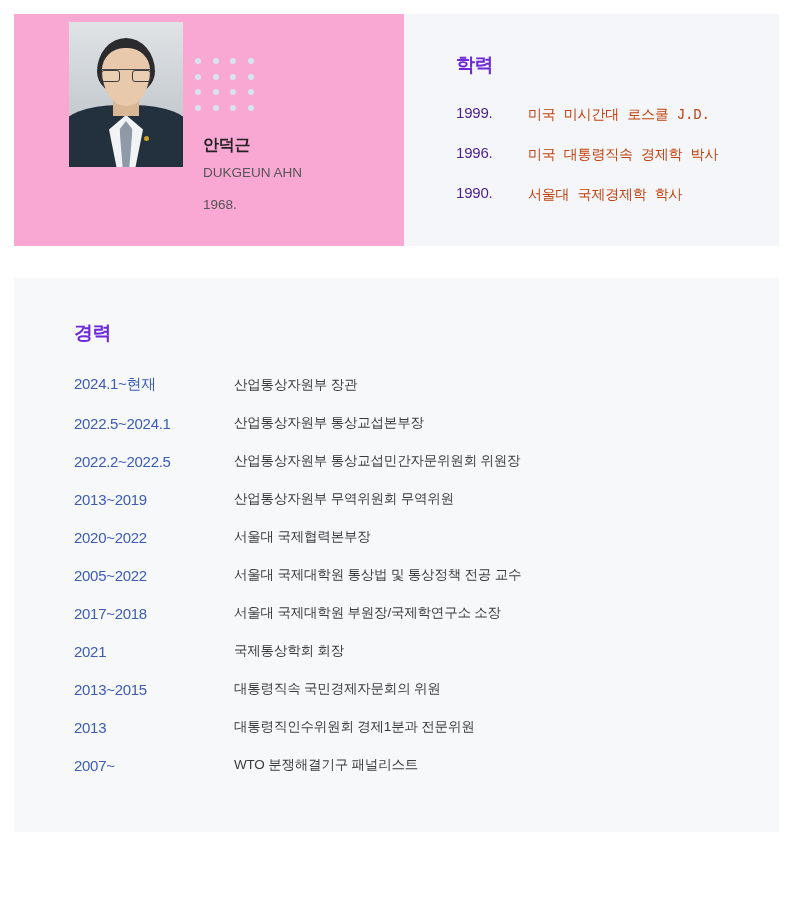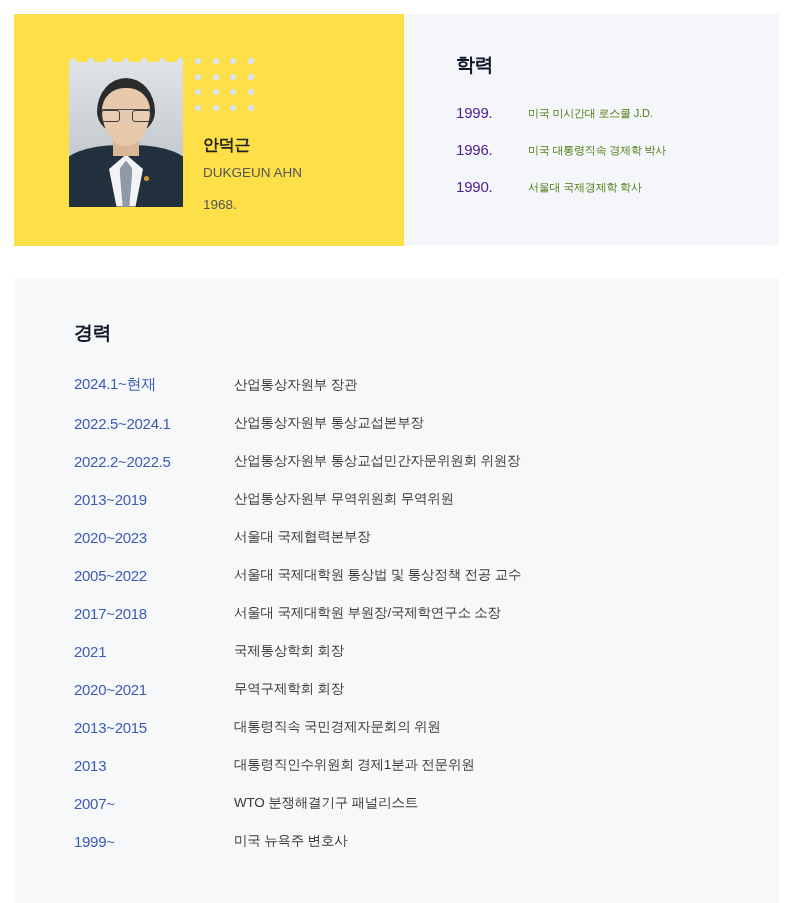--- a/index.html
+++ b/index.html
@@ -24,24 +24,24 @@
   
   .profile-card {
     display: flex;
     width: 765px;
     height: 232px;
     background: #ffffff;
     box-sizing: border-box;
   }
   .profile-left {
     width: 390px;
-    background: #fde047;
+    background: #f9a8d4;
     position: relative;
     display: flex;
-    align-items: center;
+    align-items: flex-start;
     box-sizing: border-box;
     padding-left: 55px;
   }
   .dot-pattern {
     position: absolute;
     left: 56px;
     top: 44px;
     width: 196px;
     height: 62px;
     display: grid;
@@ -189,43 +189,44 @@
 
   .profile-right {
     flex: 1;
     background: #f4f6f9;
     box-sizing: border-box;
     padding: 38px 0 0 52px;
   }
   .section-title {
     font-size: 19px;
     font-weight: bold;
-    color: #0f172a;
+    color: #6d28d9;
     letter-spacing: -0.4px;
   }
   .edu-list {
     margin-top: 26px;
   }
   .edu-row {
     display: flex;
     align-items: flex-start;
     margin-bottom: 20px;
   }
   .edu-year {
     width: 72px;
     flex: 0 0 72px;
     font-size: 15px;
     color: #4c1d95;
     letter-spacing: -0.2px;
   }
   .edu-desc {
-    font-size: 11px;
-    color: #4d7c0f;
+    font-size: 14px;
+    color: #c2410c;
     letter-spacing: -0.2px;
     padding-top: 2px;
+    font-family: Liberation Mono, monospace;
   }
 
   
   .career-card {
     margin-top: 32px;
     width: 765px;
     background: #f7f8fa;
     box-sizing: border-box;
     padding: 42px 0 40px 60px;
   }
@@ -367,60 +368,52 @@
         <div class="career-period">2022.2~2022.5</div>
         <div class="career-desc">산업통상자원부 통상교섭민간자문위원회 위원장</div>
       </div>
 
       <div class="career-row">
         <div class="career-period">2013~2019</div>
         <div class="career-desc">산업통상자원부 무역위원회 무역위원</div>
       </div>
 
       <div class="career-row">
-        <div class="career-period">2020~2023</div>
+        <div class="career-period">2020~2022</div>
         <div class="career-desc">서울대 국제협력본부장</div>
       </div>
 
       <div class="career-row">
         <div class="career-period">2005~2022</div>
         <div class="career-desc">서울대 국제대학원 통상법 및 통상정책 전공 교수</div>
       </div>
 
       <div class="career-row">
         <div class="career-period">2017~2018</div>
         <div class="career-desc">서울대 국제대학원 부원장/국제학연구소 소장</div>
       </div>
 
       <div class="career-row">
         <div class="career-period">2021</div>
         <div class="career-desc">국제통상학회 회장</div>
       </div>
 
-      <div class="career-row">
-        <div class="career-period">2020~2021</div>
-        <div class="career-desc">무역구제학회 회장</div>
-      </div>
 
       <div class="career-row">
         <div class="career-period">2013~2015</div>
         <div class="career-desc">대통령직속 국민경제자문회의 위원</div>
       </div>
 
       <div class="career-row">
         <div class="career-period">2013</div>
         <div class="career-desc">대통령직인수위원회 경제1분과 전문위원</div>
       </div>
 
       <div class="career-row">
         <div class="career-period">2007~</div>
         <div class="career-desc">WTO 분쟁해결기구 패널리스트</div>
       </div>
 
-      <div class="career-row">
-        <div class="career-period">1999~</div>
-        <div class="career-desc">미국 뉴욕주 변호사</div>
-      </div>
 
     </div>
   </div>
 
 </div>
 
 </body></html>

